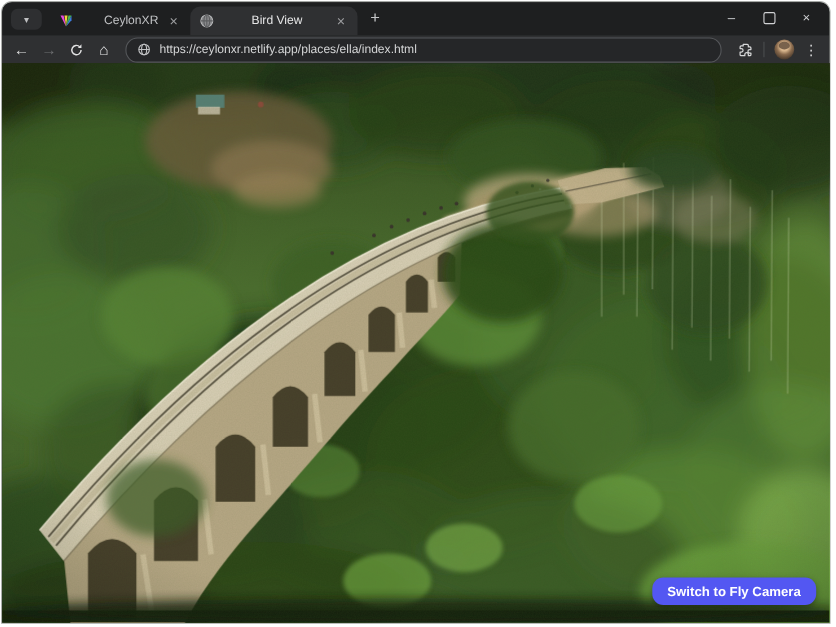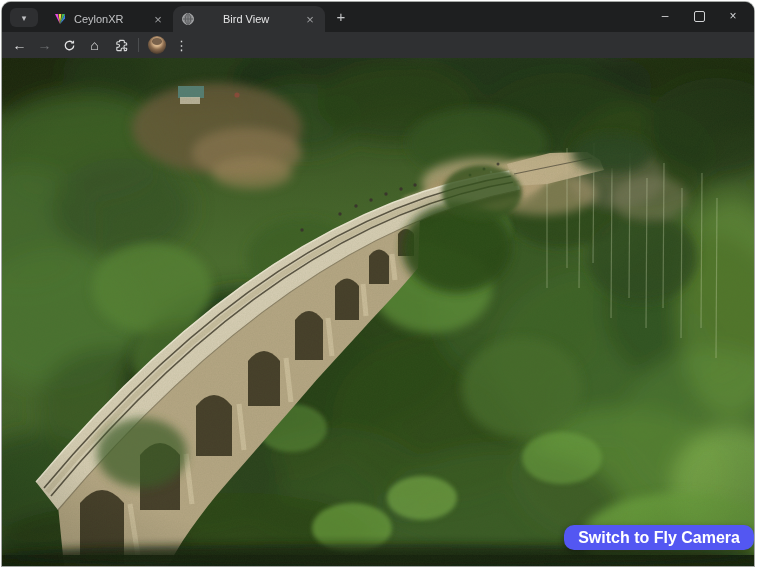--- a/index.html
+++ b/index.html
@@ -10,21 +10,21 @@
   }
   .window{
     position:absolute;left:2px;top:2px;width:752px;height:564px;
     border-radius:9px 9px 0 0;overflow:hidden;background:#1e1f20;
     box-shadow:0 0 0 1px rgba(90,95,90,.55);
   }
   
   .tabstrip{height:30px;background:#1e1f20;display:flex;align-items:flex-end;padding-left:8px;position:relative;}
   .tab-search-btn{width:28px;height:19px;border-radius:6px;background:#2e2f31;color:#bfc0c2;
     font-size:9px;display:flex;align-items:center;justify-content:center;margin:0 7px 5px 0;}
-  .tab{height:26px;border-radius:9px 9px 0 0;display:flex;align-items:center;gap:7px;padding:0 8px;font-size:11px;min-width:0;}
+  .tab{height:26px;border-radius:9px 9px 0 0;display:flex;align-items:center;gap:7px;padding:0 8px;font-size:11px;min-width:0;text-align:right;}
   .tab-inactive{width:112px;color:#c1c2c4;}
   .tab-active{width:136px;background:#2f3032;color:#e6e6e7;gap:28px;}
   .tab-label{flex:1;white-space:nowrap;overflow:hidden;}
   .tab-close{color:#9d9ea0;font-size:13px;line-height:1;width:14px;height:14px;display:flex;align-items:center;justify-content:center;border-radius:50%;}
   .favicon{width:14px;height:14px;flex:0 0 auto;}
   .new-tab-btn{color:#c6c7c9;font-size:15px;margin:0 0 6px 6px;width:20px;height:20px;display:flex;align-items:center;justify-content:center;}
   .win-controls{margin-left:auto;align-self:flex-start;height:28px;display:flex;align-items:center;padding-right:4px;}
   .win-btn{width:34px;height:28px;display:flex;align-items:center;justify-content:center;color:#d2d3d5;font-size:12px;}
   .maxbox{width:9px;height:9px;border:1.2px solid #d2d3d5;border-radius:2px;}
   
@@ -37,22 +37,22 @@
   .toolbar-right{display:flex;align-items:center;gap:9px;padding:0 4px 0 6px;}
   .vsep{width:1px;height:14px;background:#4b4d4f;}
   .avatar{width:18px;height:18px;border-radius:50%;position:relative;overflow:hidden;
     background:radial-gradient(circle at 50% 36%, #d8b58c 0 26%, #8a6b4e 48%, #4a3a2c 78%, #2e241b 100%);}
   .avatar::after{content:"";position:absolute;left:4px;top:2px;width:10px;height:7px;border-radius:50%;background:#3a2c21;opacity:.6;}
   .kebab{color:#dadbdc;font-size:13px;}
   
   .content{position:absolute;left:0;top:56px;width:752px;height:508px;background:#3c5a26;}
   .scene-svg{display:block;width:100%;height:100%;}
   .fly-btn{
-    position:absolute;right:0;bottom:16px;height:25px;padding:0 14px;
-    background:#5357f2;color:#ffffff;font-weight:bold;font-size:16px;
+    position:absolute;right:12px;bottom:16px;height:25px;padding:0 14px;
+    background:#5357f2;color:#ffffff;font-weight:bold;font-size:12px;
     font-family:"Liberation Sans",sans-serif;
     border:none;border-radius:10px;display:flex;align-items:center;
     box-shadow:0 2px 6px rgba(0,0,0,.35);cursor:pointer;
   }
 </style>
 </head>
 <body>
 
 <div class="window">
 
@@ -110,20 +110,28 @@
     <div class="nav-btn">
       <svg width="13" height="13" viewBox="0 0 16 16">
         <path d="M13.2 8a5.2 5.2 0 1 1-1.6-3.75" fill="none" stroke="#e2e2e3" stroke-width="1.6"></path>
         <path d="M13.6 1.6v4h-4z" fill="#e2e2e3"></path>
       </svg>
     </div>
     <div class="nav-btn">
       <span>⌂</span>
     </div>
 
+    <div class="omnibox">
+      <svg width="12" height="12" viewBox="0 0 14 14">
+        <circle cx="7" cy="7" r="5.6" fill="none" stroke="#c0c1c3" stroke-width="1.2"></circle>
+        <path d="M1.4 7h11.2" stroke="#c0c1c3" stroke-width="1.2" fill="none"></path>
+        <ellipse cx="7" cy="7" rx="2.7" ry="5.6" fill="none" stroke="#c0c1c3" stroke-width="1.2"></ellipse>
+      </svg>
+      <span class="url-text">https://ceylonxr.netlify.app/places/ella/index.html</span>
+    </div>
 
     <div class="toolbar-right">
       <svg width="15" height="15" viewBox="0 0 16 16">
         <path d="M6 2.5h4a1 1 0 0 1 1 1V5h1.5a1 1 0 0 1 1 1v1.5h-1.2a1.7 1.7 0 0 0 0 3.4h1.2V12.5a1 1 0 0 1-1 1H11v-1.2a1.7 1.7 0 0 0-3.4 0v1.2H4a1 1 0 0 1-1-1V10h1.2a1.7 1.7 0 0 0 0-3.4H3V5a1 1 0 0 1 1-1h2z" fill="none" stroke="#d6d7d8" stroke-width="1.2" stroke-linejoin="round"></path>
       </svg>
       <div class="vsep"></div>
       <div class="avatar"></div>
       <span class="kebab">⋮</span>
     </div>
   </div>

